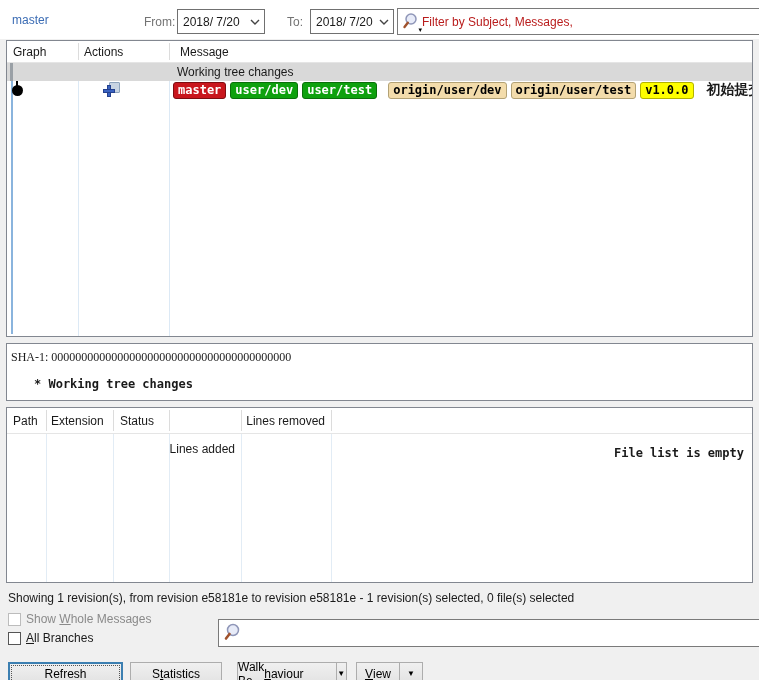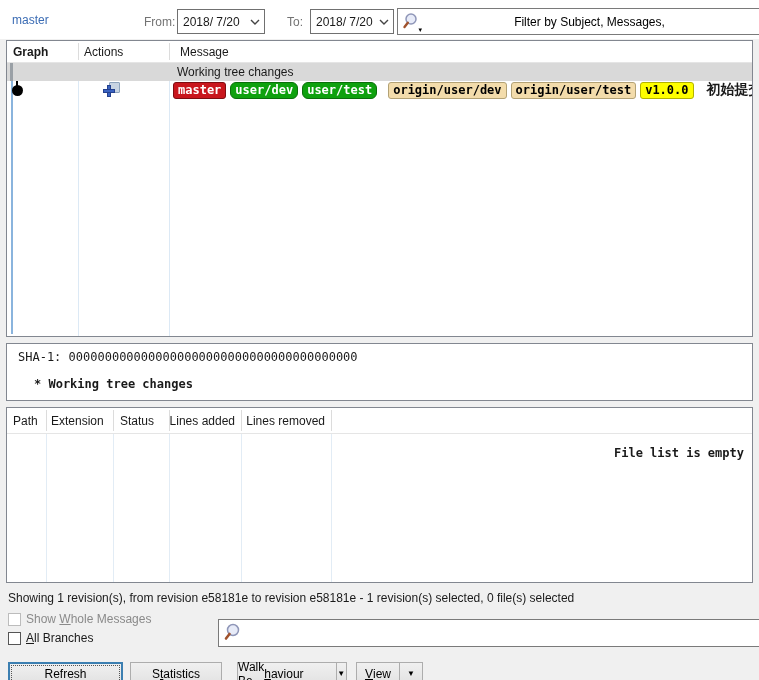--- a/index.html
+++ b/index.html
@@ -11,21 +11,21 @@
   
   #topbar { left:0; top:0; width:759px; height:39px; background:#ffffff; }
   #branch-link { left:12px; top:13px; color:#3b6cb4; cursor:pointer; }
   .bar-label { top:15px; color:#737373; }
   .date-combo { top:9px; height:25px; background:#fff; border:1px solid #707070;
                 display:flex; align-items:center; padding-left:5px; }
   .date-combo .val { flex:1; }
   .combo-arrow { width:18px; height:100%; display:flex; align-items:center; justify-content:center; }
   .search-box { background:#fff; border:1px solid #7a7a7a; display:flex; align-items:center; }
   #top-search { left:397px; top:8px; width:365px; height:27px; padding:0 4px; }
-  .search-placeholder { flex:1; text-align:center; color:#000000; white-space:nowrap; overflow:hidden; }
+  .search-placeholder { flex:1; text-align:left; color:#b91c1c; white-space:nowrap; overflow:hidden; }
   .mag-wrap { position:relative; width:20px; height:20px; flex:none; }
   .mag-drop { position:absolute; right:0px; bottom:-1px; font-size:7px; color:#000; line-height:6px; }
 
   
   .pane { background:#fff; border:1px solid #828790; }
   #log-list   { left:6px; top:40px;  width:747px; height:297px; overflow:hidden; }
   #msg-pane   { left:6px; top:343px; width:747px; height:58px;  overflow:hidden; }
   #file-list  { left:6px; top:407px; width:747px; height:176px; overflow:hidden; }
 
   .hdr-row { position:absolute; left:0; top:0; width:100%; background:#ffffff;
@@ -52,30 +52,30 @@
   #action-doc  { position:absolute; right:0; top:0; width:11px; height:11px; background:#c8d4e2;
                  border:1px solid #8ea4bd; border-radius:1px; }
   #action-plus-v { position:absolute; left:3px; top:3px; width:4px; height:12px; background:#3a62c0; border:1px solid #24418f; }
   #action-plus-h { position:absolute; left:-1px; top:7px; width:12px; height:4px; background:#3a62c0; border:1px solid #24418f; }
 
   
   #refs { position:absolute; left:166px; top:0; height:18px; display:flex; align-items:center; gap:4px; }
   .badge { height:17px; line-height:15px; padding:0 4px; border-radius:3px; border:1px solid;
            font-family:"DejaVu Sans Mono", monospace; font-weight:bold; font-size:12px; white-space:nowrap; }
   .badge.local-current { background:#c9161d; border-color:#7e0d11; color:#fff; }
-  .badge.local  { background:#0ea10e; border-color:#0a700a; color:#fff;border-radius:6px; }
+  .badge.local  { background:#0ea10e; border-color:#0a700a; color:#fff; }
   .badge.remote { background:#f3dcab; border-color:#b3a275; color:#000; }
   .badge.tag    { background:#ffff00; border-color:#b3b300; color:#000; }
   .badge.first-remote { margin-left:7px; }
   #commit-msg { margin-left:9px; font-weight:bold; font-size:14px; white-space:nowrap;
                 font-family:"DejaVu Sans", "Liberation Sans", sans-serif; }
 
   
   .mono { font-family:"DejaVu Sans Mono", monospace; font-size:12px; }
-  #sha-line { position:absolute; left:11px; top:6px; }
+  #sha-line { position:absolute; left:4px; top:6px;font-family:Liberation Serif, serif; }
   #subject-line { position:absolute; left:4px; top:33px; font-weight:bold;margin-left:23px; }
 
   
   #empty-text { position:absolute; right:8px; top:38px; font-family:"DejaVu Sans Mono", monospace;
                 font-weight:bold; font-size:12px; }
   .right-cell { justify-content:flex-end; }
 
   
   #status-text { left:8px; top:591px; }
   .checkbox { position:absolute; width:13px; height:13px; background:#fff; border:1px solid #555; }
@@ -136,21 +136,21 @@
     <span class="search-placeholder">Filter by Subject, Messages,</span>
   </div>
 </div>
 
 <div id="log-list" class="abs pane">
   <div class="grid-line" style="left:71px; top:22px; bottom:0;"></div>
   <div class="grid-line" style="left:162px; top:22px; bottom:0;"></div>
   <div id="lane-line"></div>
 
   <div class="hdr-row">
-    <div class="hdr-cell" style="left:6px;font-weight:bold;">Graph</div>
+    <div class="hdr-cell" style="left:6px;">Graph</div>
     <div class="hdr-cell" style="left:77px;">Actions</div>
     <div class="hdr-cell" style="left:173px;">Message</div>
     <div class="hdr-sep" style="left:71px;"></div>
     <div class="hdr-sep" style="left:162px;"></div>
   </div>
 
   <div id="row-wtc">
     <div id="wtc-lane"></div>
     <span style="margin-left:170px;">Working tree changes</span>
   </div>
@@ -184,21 +184,21 @@
   <div class="grid-line" style="left:39px;  top:26px; bottom:0; background:#e2ecf5;"></div>
   <div class="grid-line" style="left:106px; top:26px; bottom:0; background:#e2ecf5;"></div>
   <div class="grid-line" style="left:162px; top:26px; bottom:0; background:#e2ecf5;"></div>
   <div class="grid-line" style="left:234px; top:26px; bottom:0; background:#e2ecf5;"></div>
   <div class="grid-line" style="left:324px; top:26px; bottom:0; background:#e2ecf5;"></div>
 
   <div class="hdr-row">
     <div class="hdr-cell" style="left:6px;">Path</div>
     <div class="hdr-cell" style="left:44px;">Extension</div>
     <div class="hdr-cell" style="left:113px;">Status</div>
-    <div class="hdr-cell right-cell" style="left:162px; width:66px;">Lines added</div>
+    <div class="hdr-cell right-cell" style="left:162px; width:66px;margin-top:28px;">Lines added</div>
     <div class="hdr-cell right-cell" style="left:234px; width:84px;">Lines removed</div>
     <div class="hdr-sep" style="left:39px;"></div>
     <div class="hdr-sep" style="left:106px;"></div>
     <div class="hdr-sep" style="left:162px;"></div>
     <div class="hdr-sep" style="left:234px;"></div>
     <div class="hdr-sep" style="left:324px;"></div>
   </div>
 
   <div id="empty-text">File list is empty</div>
 </div>

